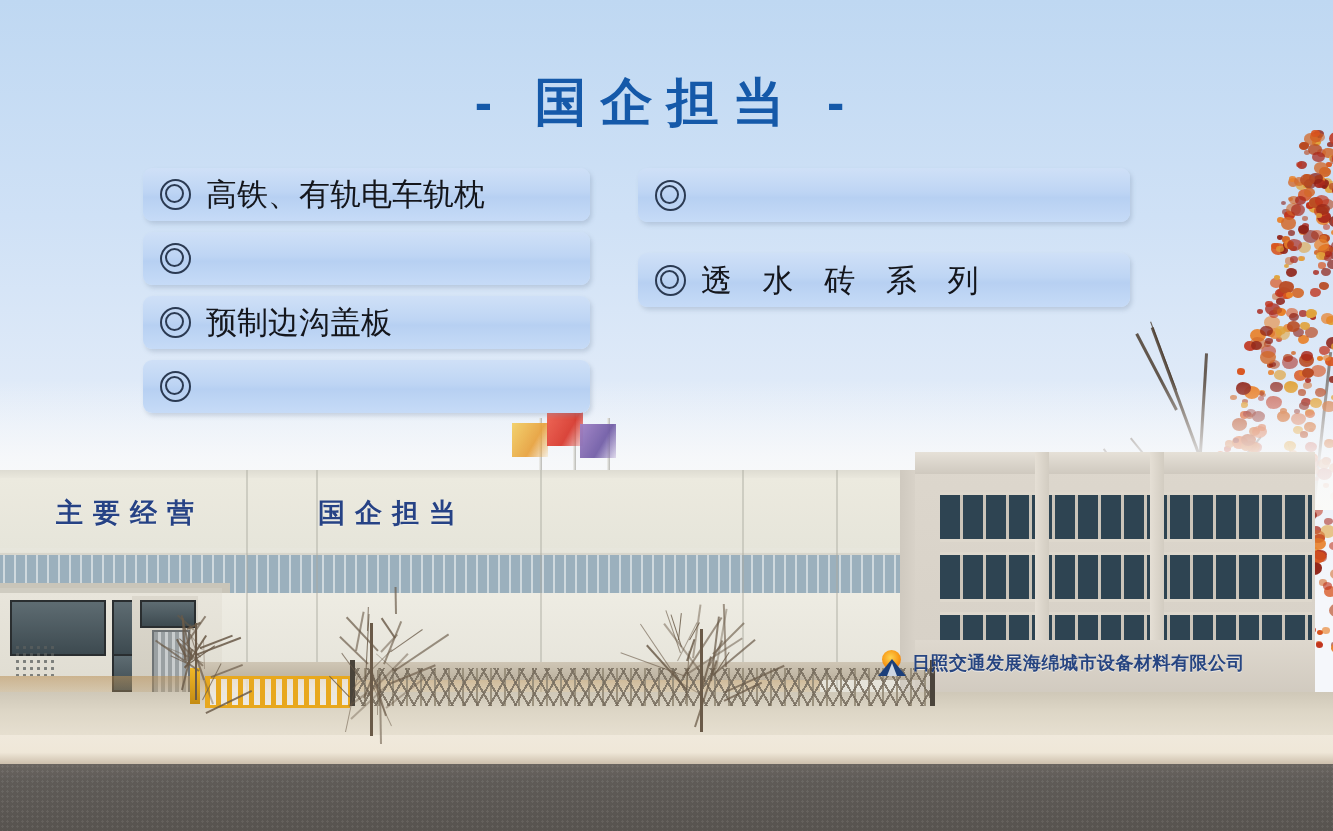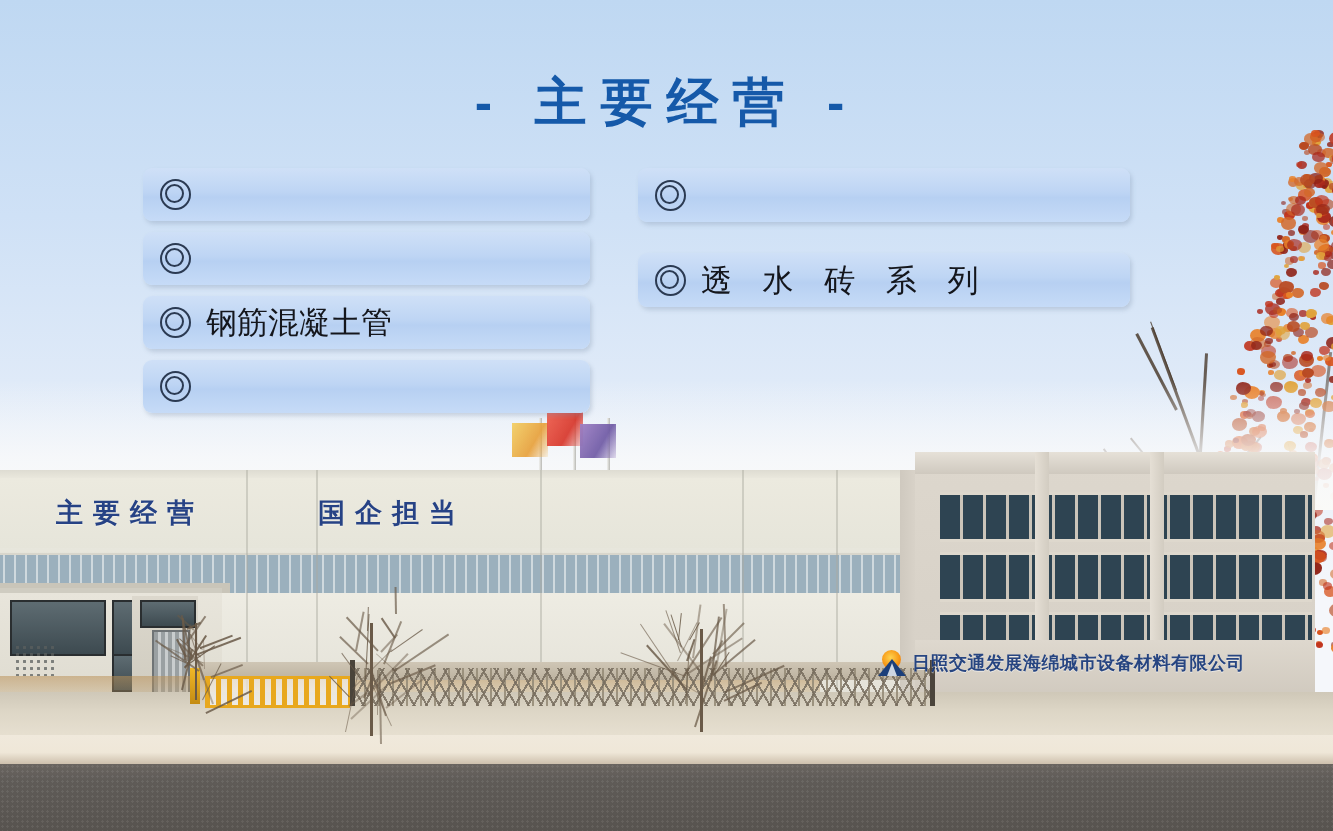--- a/index.html
+++ b/index.html
@@ -995,35 +995,36 @@
       <div class="sign-logo">
         <div class="sign-sun"></div>
         <div class="sign-arch"></div>
         <div class="sign-arch2"></div>
       </div>
       <div class="sign-text">日照交通发展海绵城市设备材料有限公司</div>
     </div>
   </div>
 
   <div class="title-wrap">
-    <span class="title">- 主要经营 -</span>
+    <span class="title">- 国企担当 -</span>
   </div>
 
   <div class="lists">
 
     <div class="col col-left">
       <div class="pill">
         <span class="bullet"></span>
+        <span class="pill-text">高铁、有轨电车轨枕</span>
       </div>
       <div class="pill">
         <span class="bullet"></span>
       </div>
       <div class="pill">
         <span class="bullet"></span>
-        <span class="pill-text">钢筋混凝土管</span>
+        <span class="pill-text">预制边沟盖板</span>
       </div>
       <div class="pill">
         <span class="bullet"></span>
       </div>
     </div>
 
     <div class="col col-right">
       <div class="pill">
         <span class="bullet"></span>
       </div>

